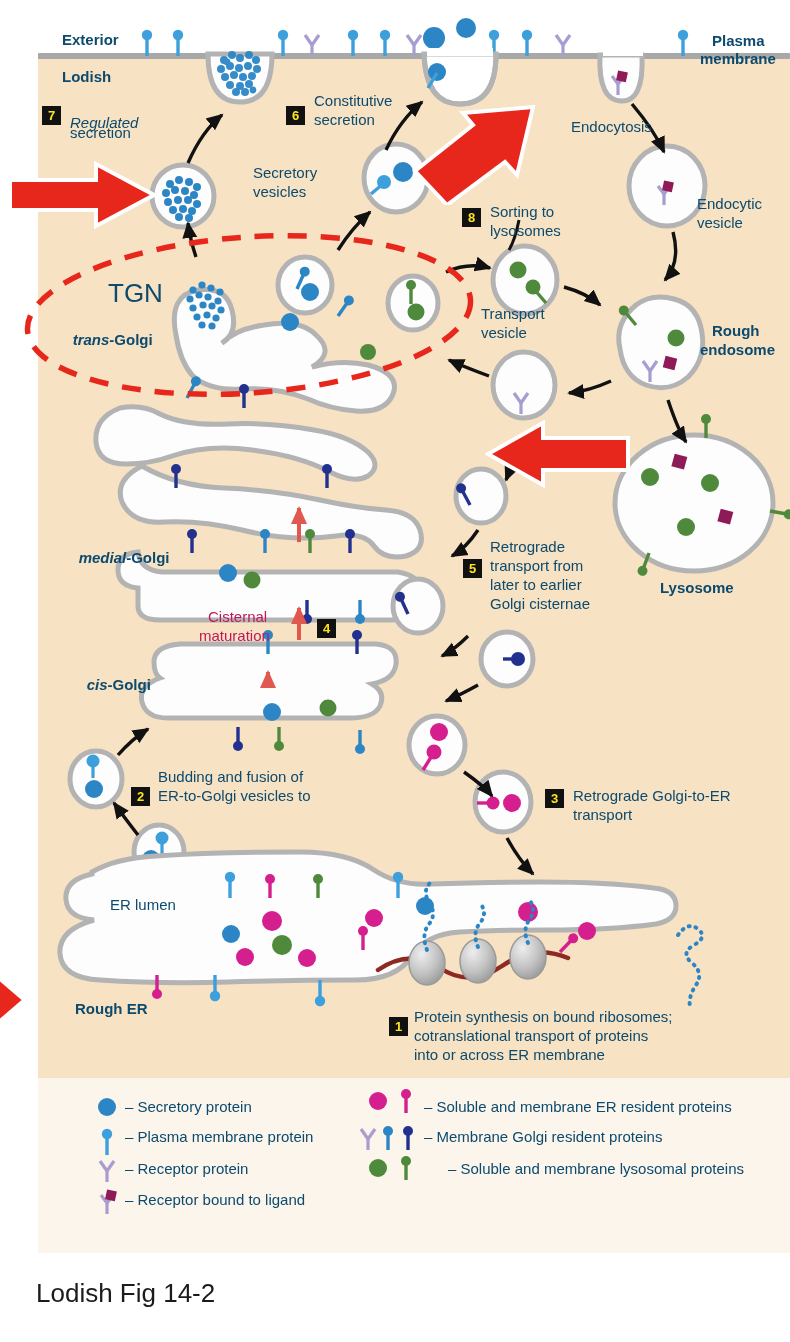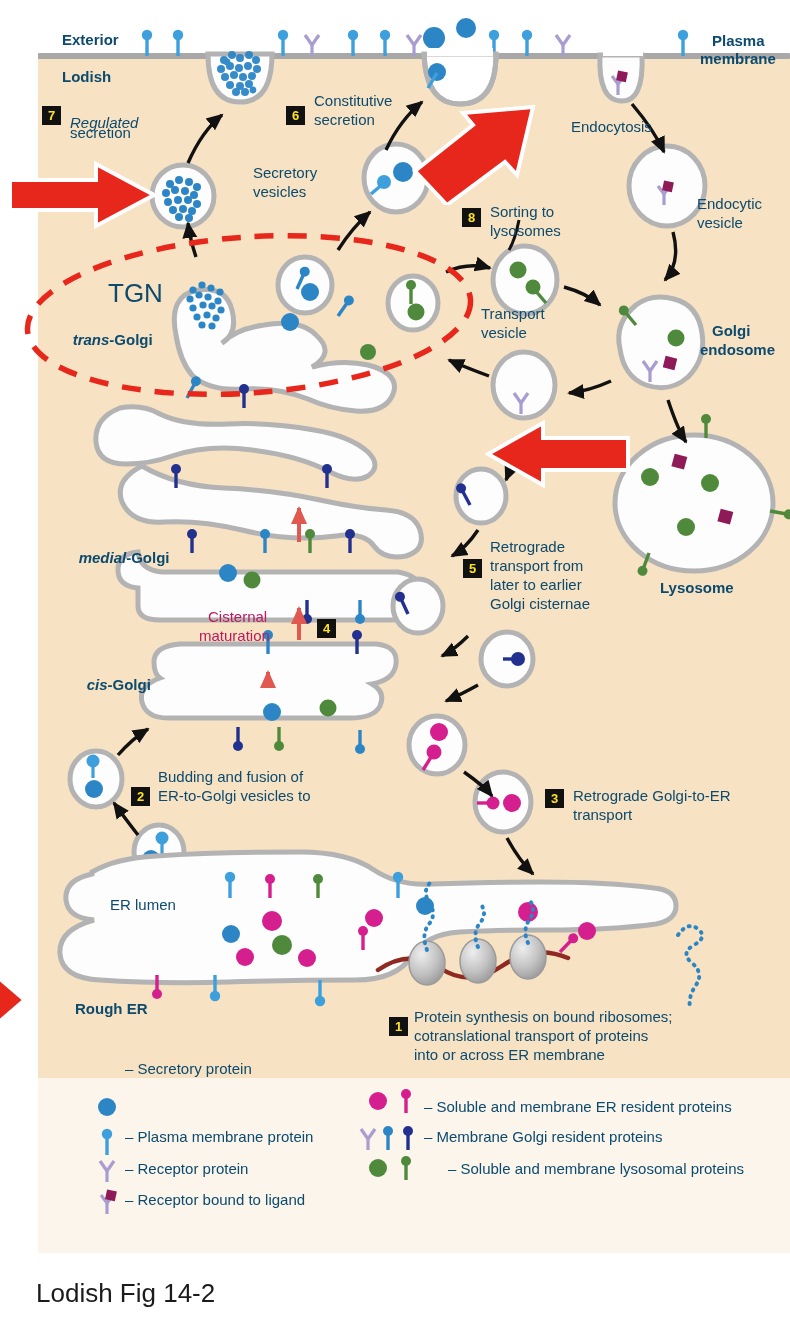--- a/index.html
+++ b/index.html
@@ -503,21 +503,21 @@
   <div class="t f15" style="left:490px;top:222px;">lysosomes</div>
 
   <div class="t f26" style="left:108px;top:279px;">TGN</div>
   <div class="t f15 bold" style="left:56px;top:314px;">
     <span class="ital">trans</span><span>-Golgi</span>
   </div>
 
   <div class="t f15" style="left:481px;top:305px;">Transport</div>
   <div class="t f15" style="left:481px;top:324px;">vesicle</div>
 
-  <div class="t f15 bold" style="left:712px;top:322px;">Golgi</div>
+  <div class="t f15 bold" style="left:712px;top:322px;">Rough</div>
   <div class="t f15 bold" style="left:700px;top:341px;">endosome</div>
 
   <div class="t f15 bold" style="left:660px;top:579px;">Lysosome</div>
 
   <div class="t f15 bold" style="left:62px;top:532px;">
     <span class="ital">medial</span><span>-Golgi</span>
   </div>
 
   <div class="badge" style="left:463px;top:559px;">5</div>
   <div class="t f15" style="left:490px;top:538px;">Retrograde</div>
@@ -575,21 +575,21 @@
       </g>
     <g transform="translate(408,1150)">
         <use href="#pinDB"></use>
       </g>
     <circle cx="378" cy="1168" r="9" fill="#4f8a3c"></circle>
     <g transform="translate(406,1180)">
         <use href="#pinGR"></use>
       </g>
   </svg>
 
-  <div class="t f15" style="left:125px;top:1060px;text-align:center;">– Secretory protein</div>
+  <div class="t f15" style="left:125px;top:1098px;text-align:center;">– Secretory protein</div>
   <div class="t f15" style="left:125px;top:1128px;">– Plasma membrane protein</div>
   <div class="t f15" style="left:125px;top:1160px;">– Receptor protein</div>
   <div class="t f15" style="left:125px;top:1191px;">– Receptor bound to ligand</div>
 
   <div class="t f15" style="left:424px;top:1098px;">– Soluble and membrane ER resident proteins</div>
   <div class="t f15" style="left:424px;top:1128px;">– Membrane Golgi resident proteins</div>
   <div class="t f15" style="left:424px;top:1160px;margin-left:24px;">– Soluble and membrane lysosomal proteins</div>
 
 </div>
 

